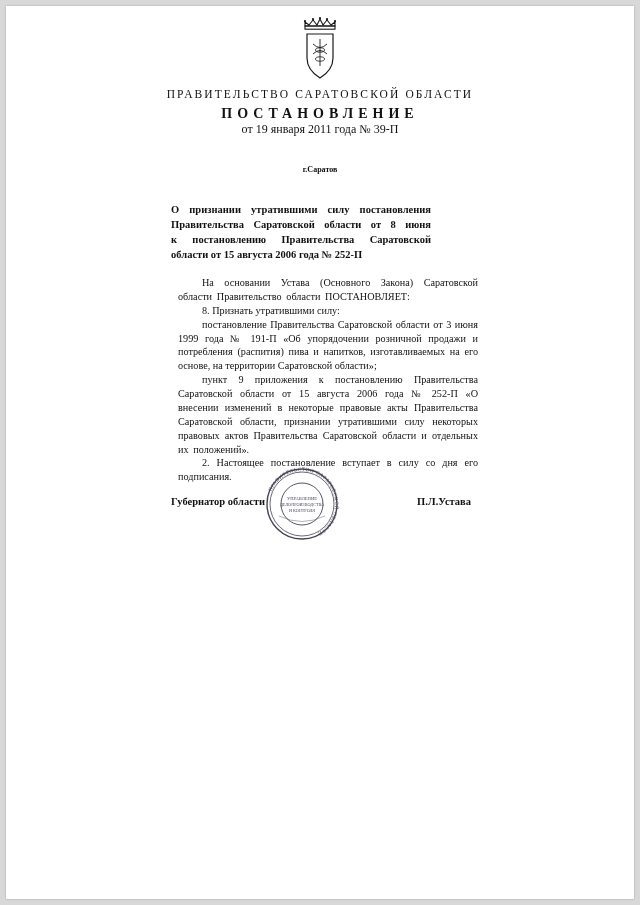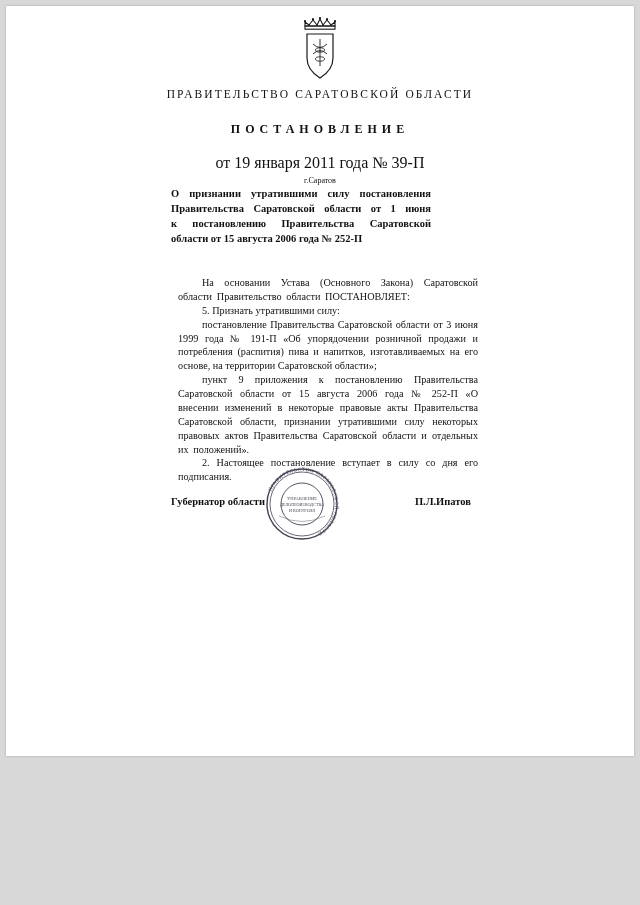--- a/index.html
+++ b/index.html
@@ -9,21 +9,21 @@
   }
   body {
     width: 640px;
     height: 905px;
     overflow: hidden;
     font-family: "Liberation Serif", serif;
   }
   .page {
     position: relative;
     width: 628px;
-    height: 750px;
+    height: 893px;
     margin: 6px;
     background: #ffffff;
     box-shadow: 0 0 2px rgba(0,0,0,0.25);
     overflow: hidden;
   }
   
   .emblem {
     position: absolute;
     top: 8px;
     left: 0;
@@ -41,41 +41,41 @@
     width: 100%;
     text-align: center;
   }
   .org-name {
     font-size: 11.5px;
     letter-spacing: 2.1px;
     color: #111;
     font-family: "Liberation Serif", serif;
   }
   .doc-type {
-    margin-top: 22px;
+    margin-top: 6px;
+    font-size: 14px;
+    font-weight: bold;
+    letter-spacing: 5px;
+    color: #111;
+  }
+  .doc-date {
     font-size: 12px;
-    font-weight: bold;
-    letter-spacing: 5px;
-    color: #111;
-  }
-  .doc-date {
-    margin-top: 17px;
-    font-size: 16px;
     color: #111;
   }
   .city {
-    margin-top: 4px;
+    margin-top: 28px;
     font-size: 8px;
     color: #111;
+    font-weight: bold;
   }
 
   
   .title-block {
     position: absolute;
-    top: 181px;
+    top: 197px;
     left: 165px;
     width: 260px;
     font-size: 10.5px;
     font-weight: bold;
     line-height: 1.42;
     text-align: justify;
     color: #111;
   }
   .title-block .line { display: block; }
   .title-block .line.just {
@@ -155,28 +155,28 @@
 
   <div class="header">
     <div class="org-name">ПРАВИТЕЛЬСТВО  САРАТОВСКОЙ  ОБЛАСТИ</div>
     <div class="doc-type">ПОСТАНОВЛЕНИЕ</div>
     <div class="doc-date">от 19 января 2011 года № 39-П</div>
     <div class="city">г.Саратов</div>
   </div>
 
   <div class="title-block">
     <span class="line just">О признании утратившими силу постановления</span>
-    <span class="line just">Правительства Саратовской области от 1 июня</span>
+    <span class="line just">Правительства Саратовской области от 8 июня</span>
     <span class="line just">к постановлению Правительства Саратовской</span>
     <span class="line">области от 15 августа 2006 года № 252-П</span>
   </div>
 
   <div class="body">
     <p class="wide-space">На основании Устава (Основного Закона) Саратовской области Правительство области ПОСТАНОВЛЯЕТ:</p>
-    <p>5. Признать утратившими силу:</p>
+    <p>8. Признать утратившими силу:</p>
     <p>постановление Правительства Саратовской области от 3 июня 1999 года № 191-П «Об упорядочении розничной продажи и потребления (распития) пива и напитков, изготавливаемых на его основе, на территории Саратовской области»;</p>
     <p class="wide-space">пункт 9 приложения к постановлению Правительства Саратовской области от 15 августа 2006 года № 252-П «О внесении изменений в некоторые правовые акты Правительства Саратовской области, признании утратившими силу некоторых правовых актов Правительства Саратовской области и отдельных их положений».</p>
     <p>2. Настоящее постановление вступает в силу со дня его подписания.</p>
   </div>
 
   <div class="stamp">
     <svg width="86" height="86" viewBox="0 0 86 86">
       <defs>
         <path id="outerArc" d="M 43,43 m -33,0 a 33,33 0 1,1 66,0 a 33,33 0 1,1 -66,0"></path>
       </defs>
@@ -188,16 +188,16 @@
       </text>
       <text x="43" y="39" text-anchor="middle" font-family="'Liberation Serif', serif" font-size="4.6" fill="#1a1a2e">УПРАВЛЕНИЕ</text>
       <text x="43" y="45" text-anchor="middle" font-family="'Liberation Serif', serif" font-size="4.2" fill="#1a1a2e">ДЕЛОПРОИЗВОДСТВА</text>
       <text x="43" y="51" text-anchor="middle" font-family="'Liberation Serif', serif" font-size="4.2" fill="#1a1a2e">И КОНТРОЛЯ</text>
       <path d="M20 55 Q43 66 66 55" fill="none" stroke="#1a1a2e" stroke-width="0.6" opacity="0.7"></path>
     </svg>
   </div>
 
   <div class="sign-row">
     <span>Губернатор области</span>
-    <span>П.Л.Ипатов</span>
+    <span>П.Л.Устава</span>
   </div>
 
 </div>
 
 </body></html>

